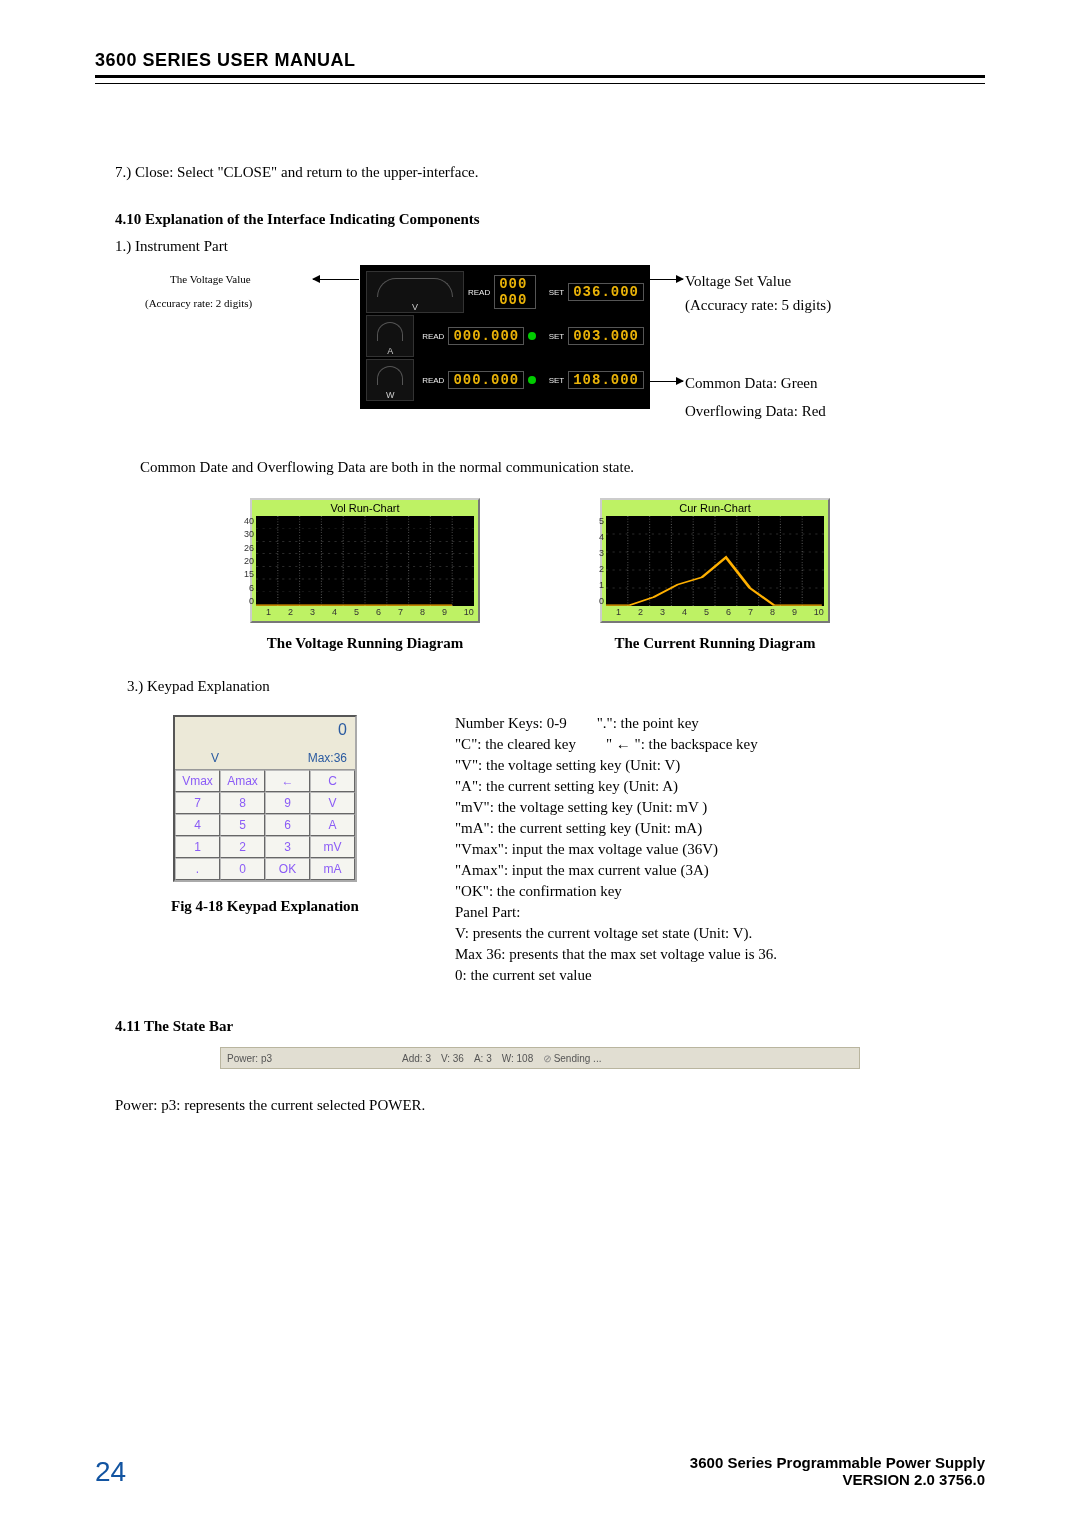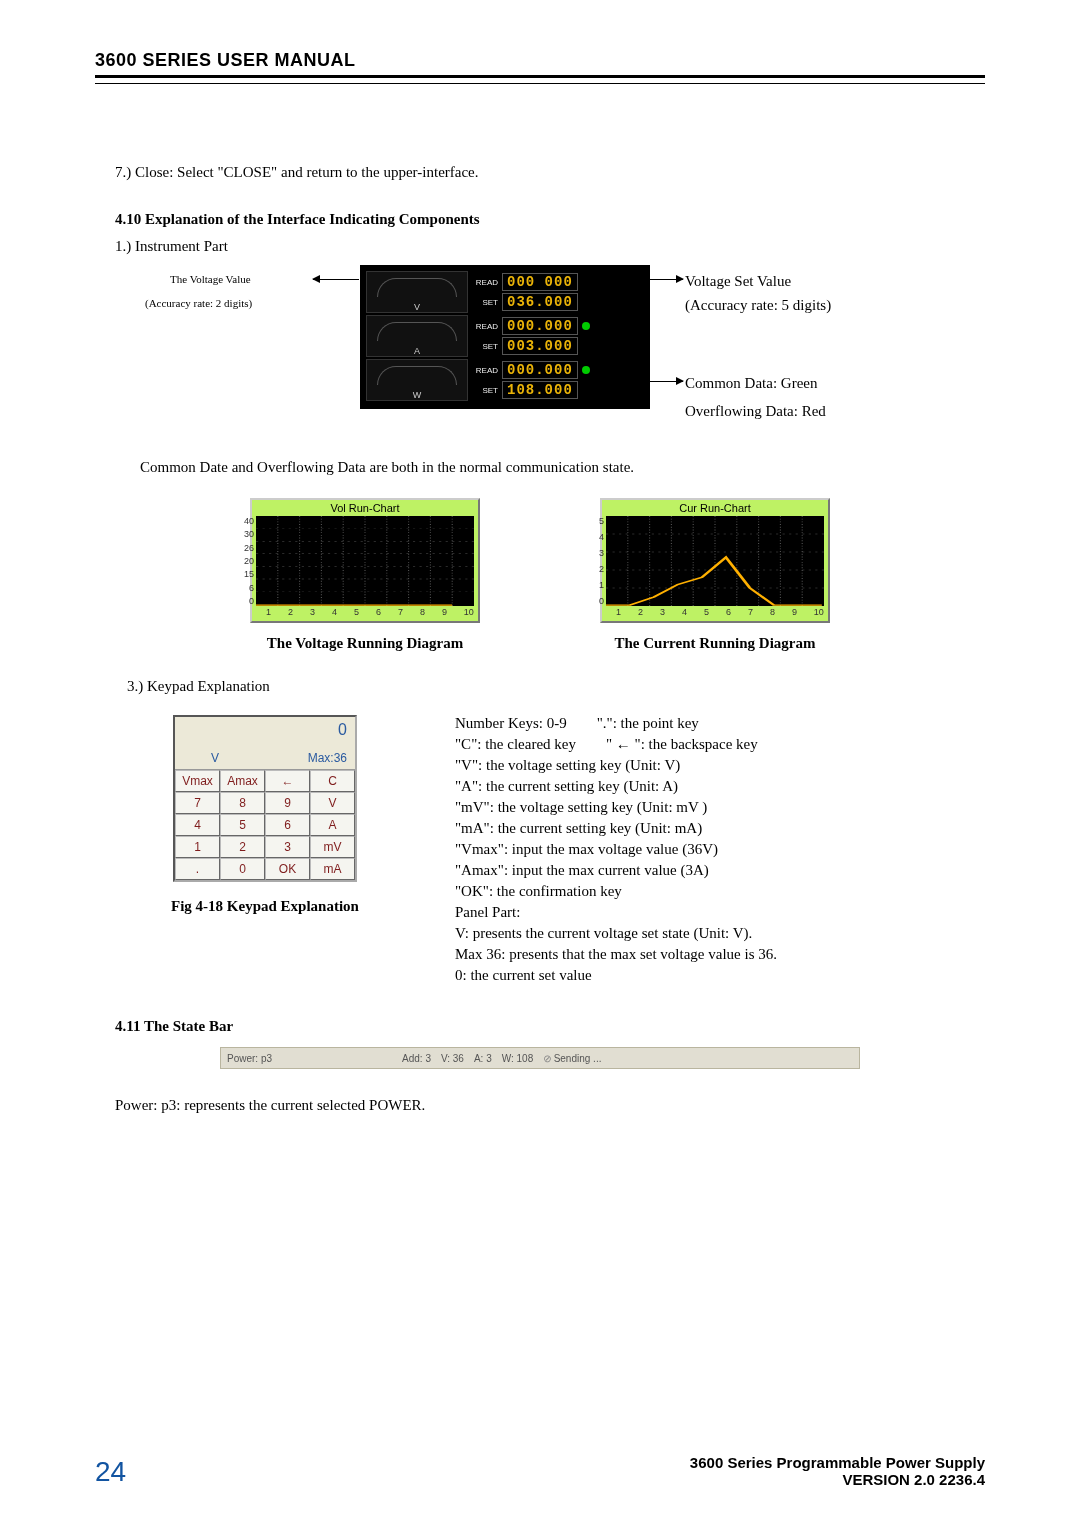--- a/index.html
+++ b/index.html
@@ -89,21 +89,21 @@
   }
   .gauge-label {
     position: absolute;
     bottom: 0;
     left: 0; right: 0;
     text-align: center;
     font-size: 9px;
     color: #ccc;
     font-family: Arial, sans-serif;
   }
-  .lcd-group { flex: 1; display: flex; flex-direction: column; gap: 2px; }
+  .lcd-group { flex: 1; display: flex; flex-direction: row; gap: 2px; }
   .lcd-line { display: flex; align-items: center; gap: 4px; }
   .lcd-tag {
     font-size: 8px;
     color: #eee;
     font-family: Arial, sans-serif;
     width: 26px;
     text-align: right;
   }
   .lcd {
     font-family: "Courier New", monospace;
@@ -256,21 +256,21 @@
   }
   .kp-row { display: flex; }
   .kp-cell {
     flex: 1;
     border: 1px outset #bbb;
     font-family: Arial, sans-serif;
     font-size: 12px;
     text-align: center;
     padding: 3px 0;
     background: #f5f5f0;
-    color: #7f1d1d;
+    color: #8b5cf6;
   }
   .legend p { margin: 4px 0; }
 
   
   .statebar {
     margin: 12px auto 0 auto;
     width: 640px;
     height: 22px;
     background: #e1ded2;
     border: 1px solid #b9b59f;
@@ -576,17 +576,17 @@
     </div>
 
     <p class="para indent2" style="margin-top:28px;">Power: p3: represents the current selected POWER.</p>
 
   </div>
 
   <div class="footer">
     <div class="page-no">24</div>
     <div class="footer-right">
       <div class="l1">3600 Series Programmable Power Supply</div>
-      <div class="l2">VERSION 2.0  2236.4</div>
+      <div class="l2">VERSION 2.0  3756.0</div>
     </div>
   </div>
 
 </div>
 
 </body></html>

